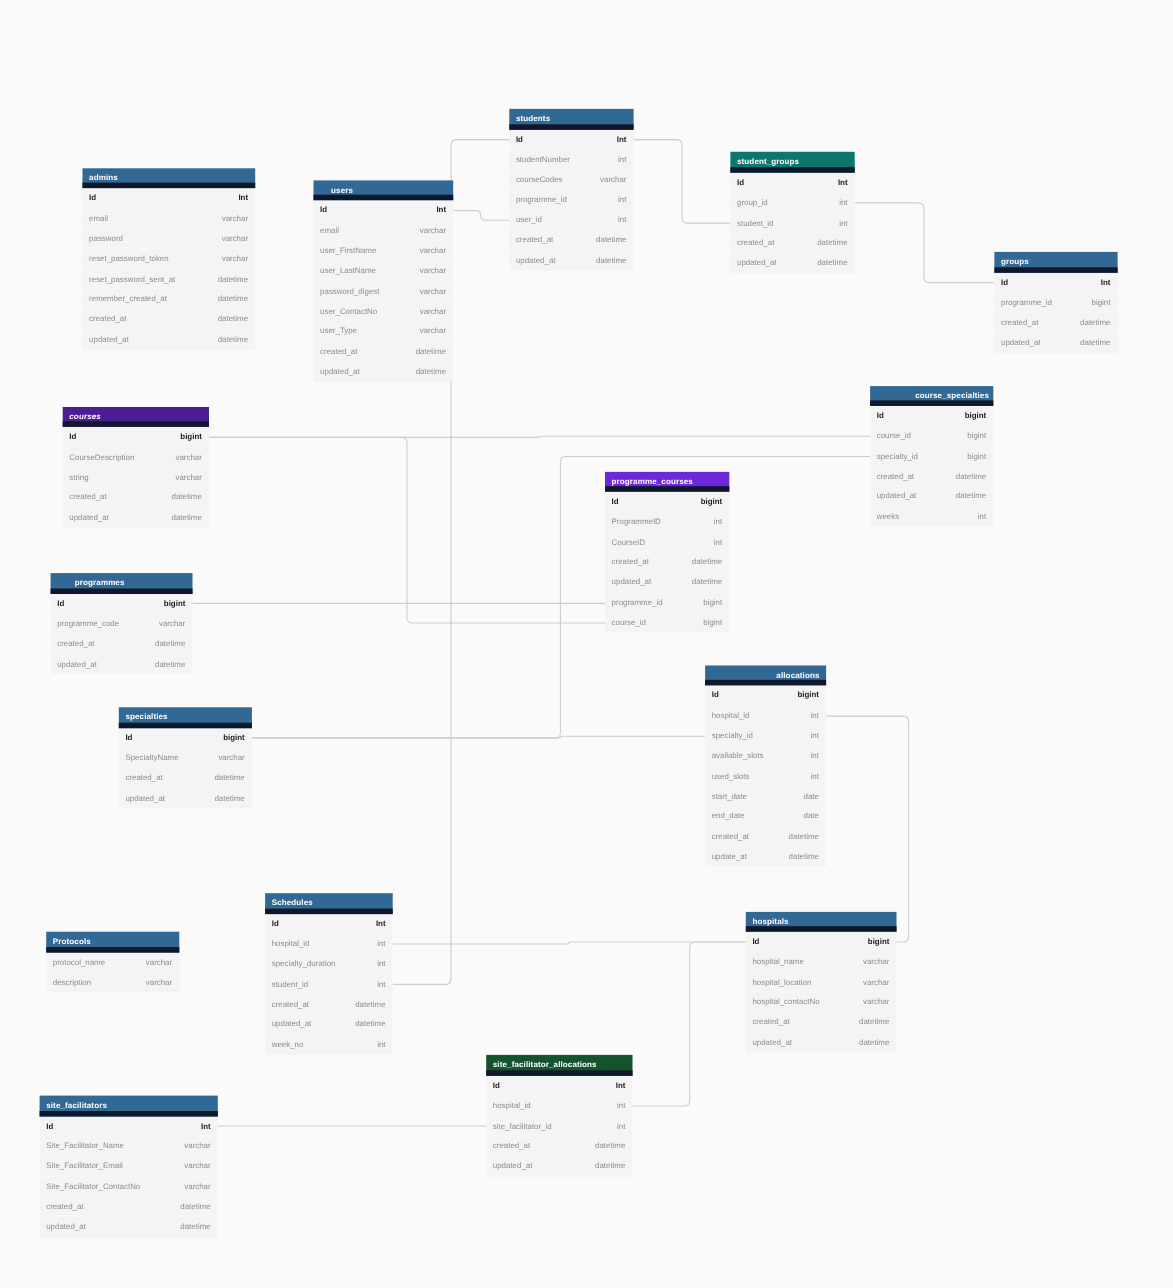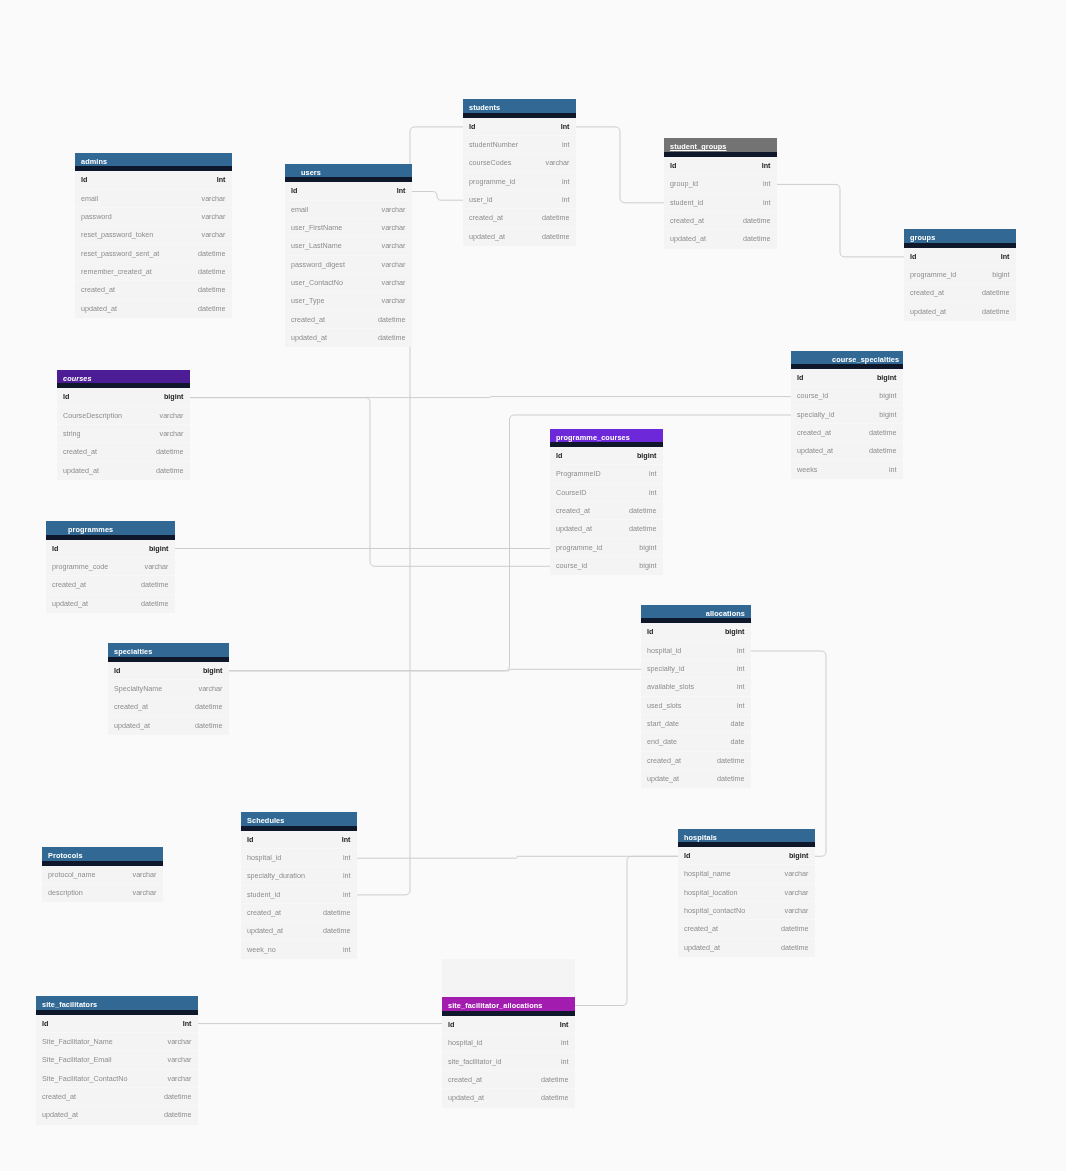--- a/index.html
+++ b/index.html
@@ -148,21 +148,21 @@
     <div class="row">
       <span class="fname">created_at</span>
       <span class="ftype">datetime</span>
     </div>
     <div class="row">
       <span class="fname">updated_at</span>
       <span class="ftype">datetime</span>
     </div>
   </div>
   <div class="tbl" style="left: 664px; top: 138.3px; width: 113px; background: rgb(244, 244, 244);">
-    <div class="tbl-hdr" style="background: #737373; color: rgb(255, 255, 255); text-decoration: underline;">student_groups</div>
+    <div class="tbl-hdr" style="background: #0f766e; color: rgb(255, 255, 255);">student_groups</div>
     <div class="row pk">
       <span class="fname">Id</span>
       <span class="ftype">Int</span>
     </div>
     <div class="row">
       <span class="fname">group_id</span>
       <span class="ftype">int</span>
     </div>
     <div class="row">
       <span class="fname">student_id</span>
@@ -417,21 +417,21 @@
     <div class="row">
       <span class="fname">created_at</span>
       <span class="ftype">datetime</span>
     </div>
     <div class="row">
       <span class="fname">updated_at</span>
       <span class="ftype">datetime</span>
     </div>
   </div>
   <div class="tbl" style="left: 442px; top: 959.4px; width: 133px; background: rgb(244, 244, 244);">
-    <div class="tbl-hdr" style="background: #a21caf; color: rgb(255, 255, 255); margin-top: 38px;">site_facilitator_allocations</div>
+    <div class="tbl-hdr" style="background: #14532d; color: rgb(255, 255, 255);">site_facilitator_allocations</div>
     <div class="row pk">
       <span class="fname">Id</span>
       <span class="ftype">Int</span>
     </div>
     <div class="row">
       <span class="fname">hospital_id</span>
       <span class="ftype">int</span>
     </div>
     <div class="row">
       <span class="fname">site_facilitator_id</span>

